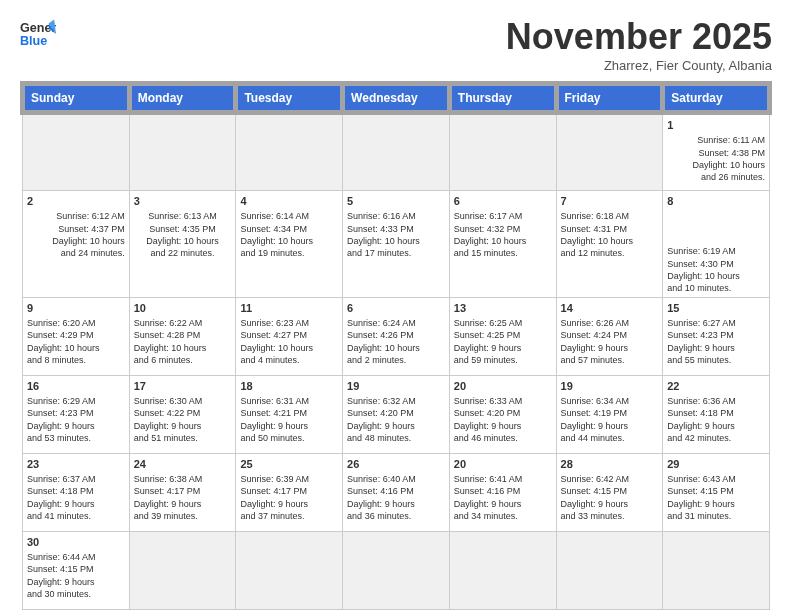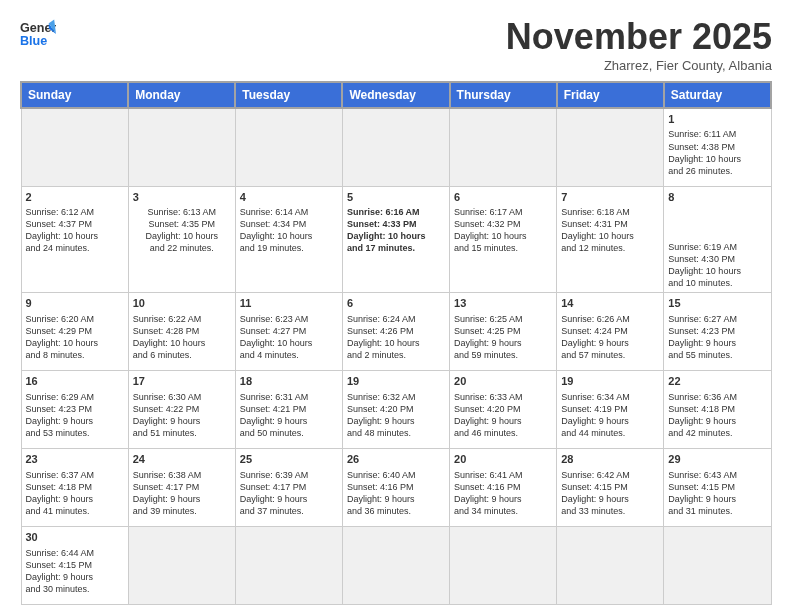--- a/index.html
+++ b/index.html
@@ -48,21 +48,21 @@
       border-collapse: collapse;
       border: 1px solid #ccc;
     }
     .calendar th {
       background: #3a6fd8;
       color: #fff;
       text-align: left;
       padding: 5px 6px;
       font-size: 12px;
       font-weight: bold;
-      border: 2px solid #a3a3a3;
+      border: 5px solid #a3a3a3;
     }
     .calendar td {
       vertical-align: top;
       border: 1px solid #ccc;
       padding: 3px 4px;
       width: calc(100% / 7);
       height: 78px;
       background: #fff;
       font-size: 9.5px;
       color: #333;
@@ -118,51 +118,51 @@
     <tbody id="calendar-body">
     <tr>
           <td class="gray"></td>
           <td class="gray"></td>
           <td class="gray"></td>
           <td class="gray"></td>
           <td class="gray"></td>
           <td class="gray"></td>
           <td>
             <span class="day-number">1</span>
-            <div class="day-info" style="white-space: pre-line;">Sunrise: 6:11 AM
+            <div class="day-info" style="white-space: pre-line; text-align: right;">Sunrise: 6:11 AM
 Sunset: 4:38 PM
 Daylight: 10 hours
 and 26 minutes.</div>
           </td>
         </tr>
         <tr>
           <td>
             <span class="day-number">2</span>
-            <div class="day-info" style="white-space: pre-line;">Sunrise: 6:12 AM
+            <div class="day-info" style="white-space: pre-line; text-align: right;">Sunrise: 6:12 AM
 Sunset: 4:37 PM
 Daylight: 10 hours
 and 24 minutes.</div>
           </td>
           <td>
             <span class="day-number">3</span>
             <div class="day-info" style="white-space: pre-line; text-align: center;">Sunrise: 6:13 AM
 Sunset: 4:35 PM
 Daylight: 10 hours
 and 22 minutes.</div>
           </td>
           <td>
             <span class="day-number">4</span>
             <div class="day-info" style="white-space: pre-line;">Sunrise: 6:14 AM
 Sunset: 4:34 PM
 Daylight: 10 hours
 and 19 minutes.</div>
           </td>
           <td>
             <span class="day-number">5</span>
-            <div class="day-info" style="white-space: pre-line; font-weight: bold;">Sunrise: 6:16 AM
+            <div class="day-info" style="white-space: pre-line;">Sunrise: 6:16 AM
 Sunset: 4:33 PM
 Daylight: 10 hours
 and 17 minutes.</div>
           </td>
           <td>
             <span class="day-number">6</span>
             <div class="day-info" style="white-space: pre-line;">Sunrise: 6:17 AM
 Sunset: 4:32 PM
 Daylight: 10 hours
 and 15 minutes.</div>

